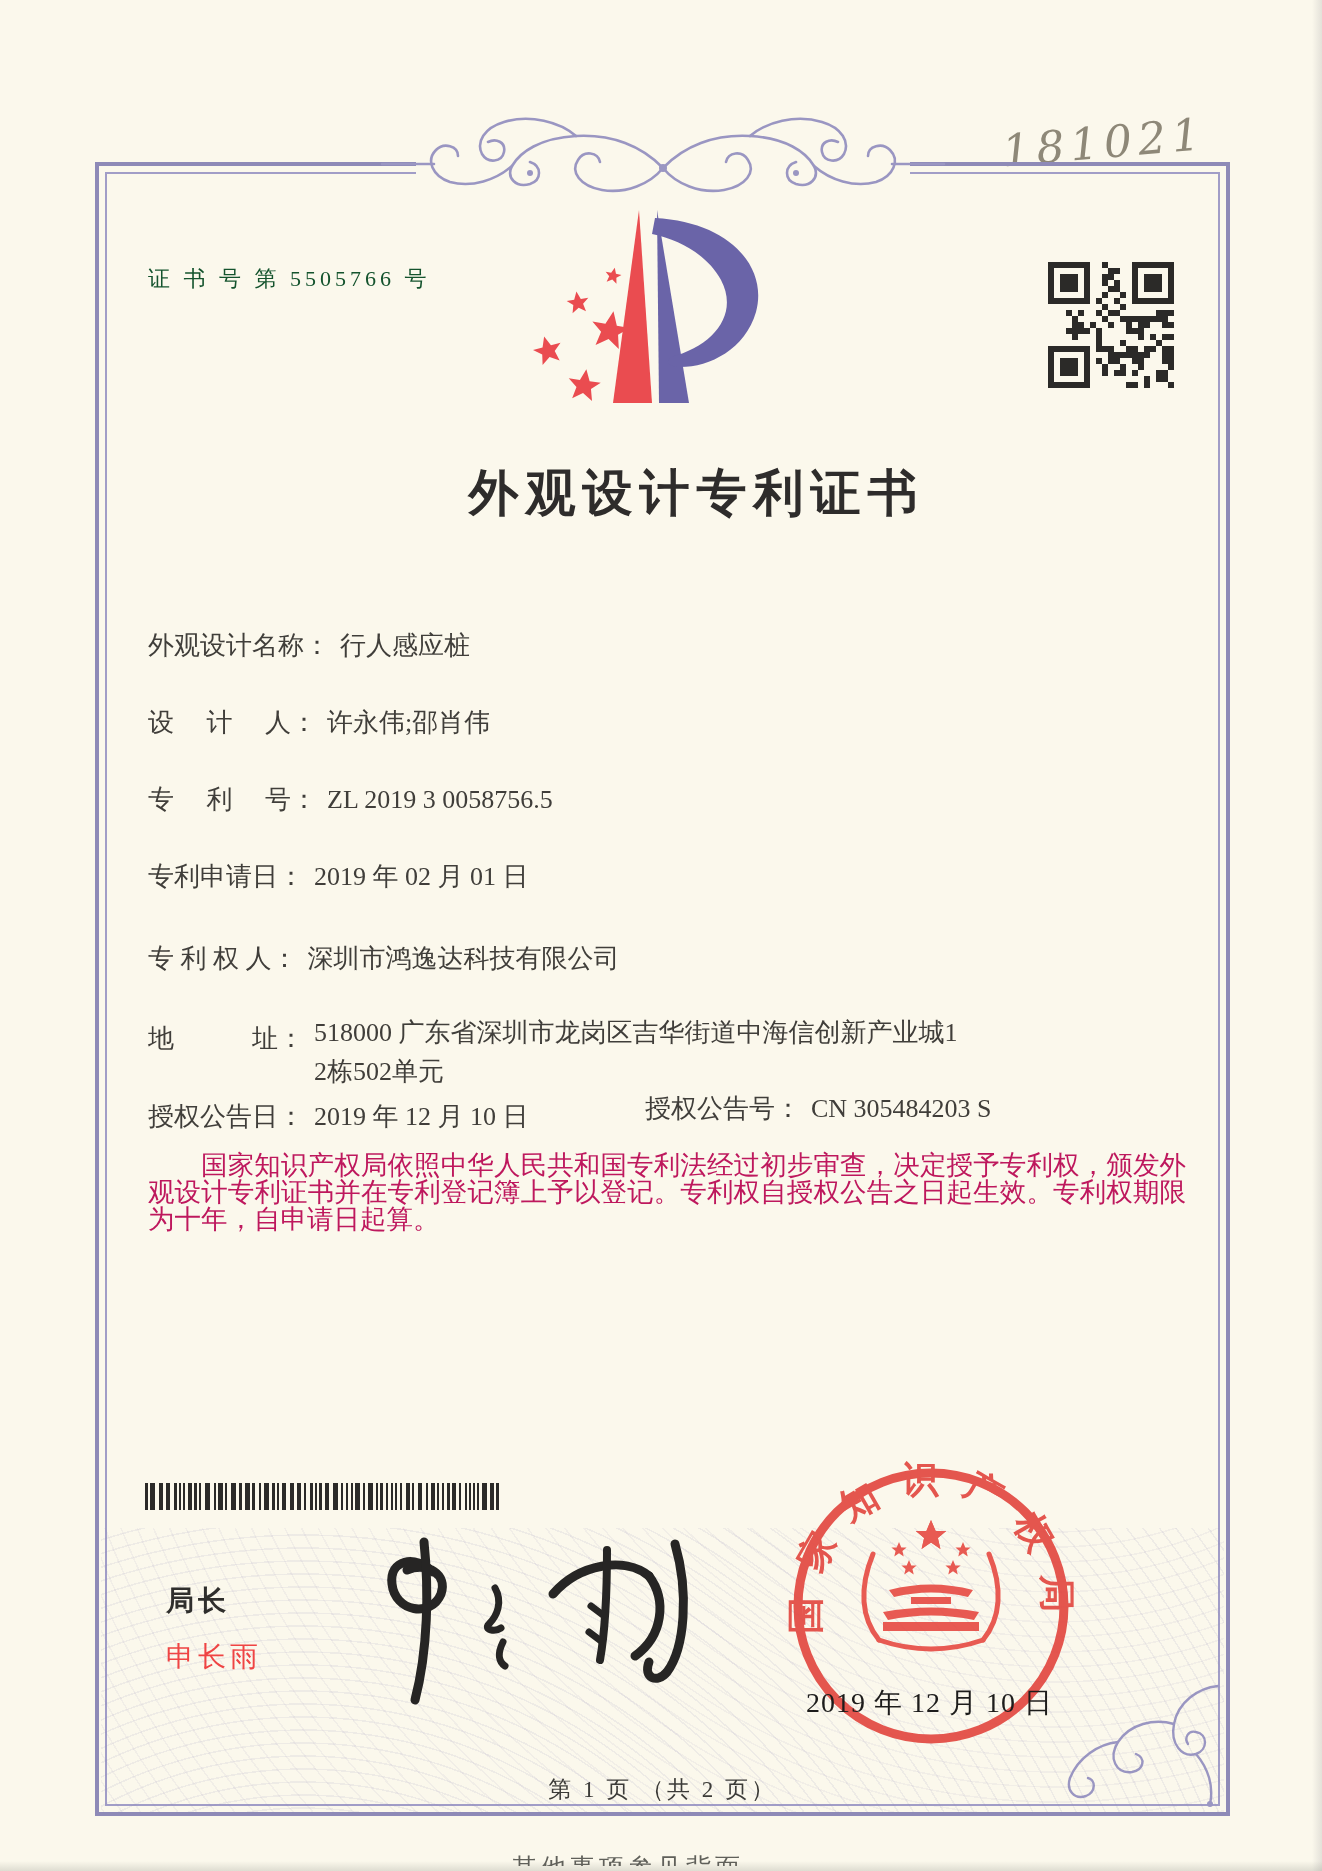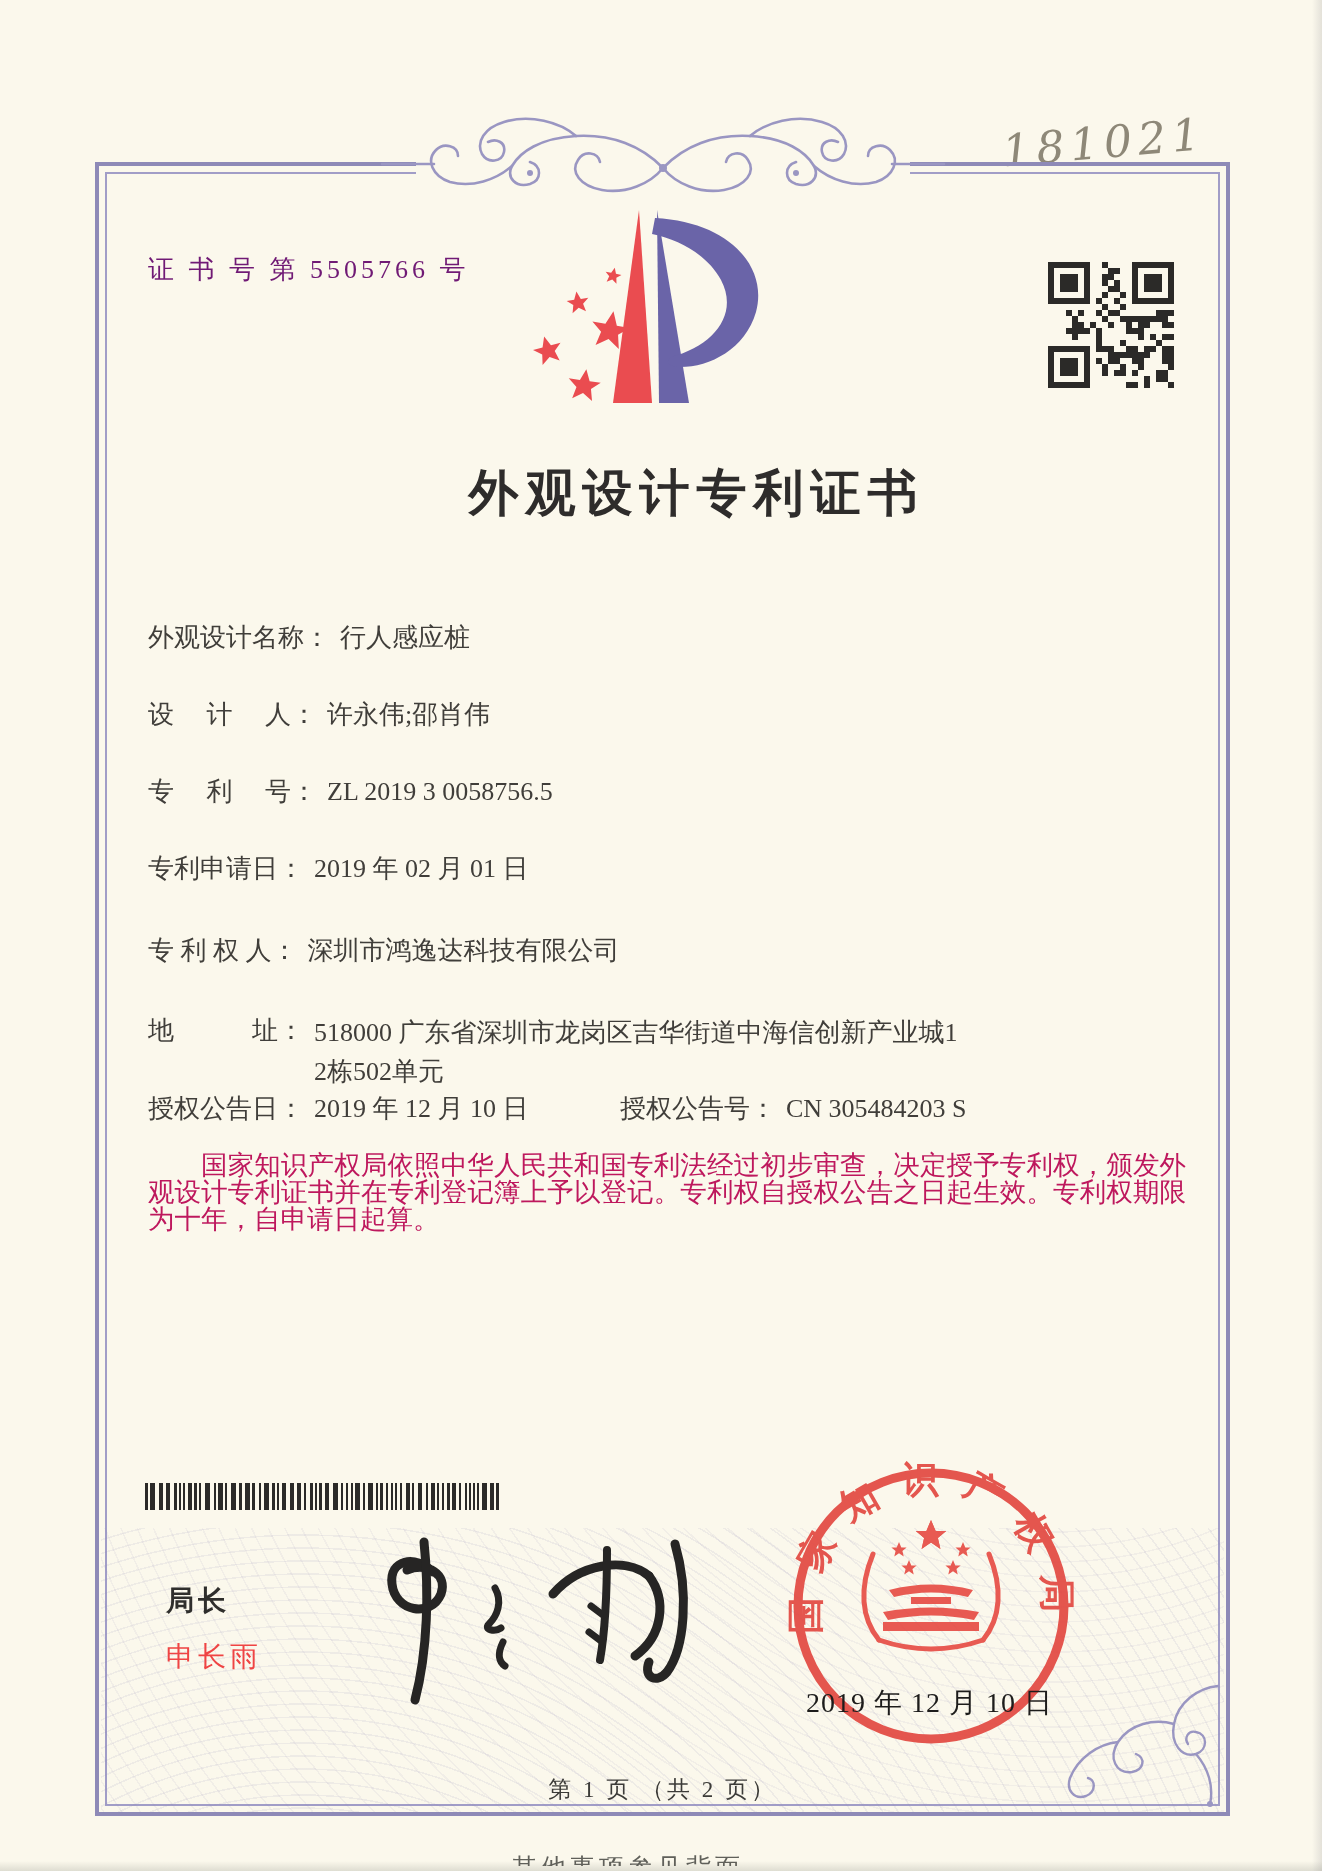--- a/index.html
+++ b/index.html
@@ -17,32 +17,32 @@
     background:linear-gradient(to bottom,rgba(0,0,0,0),rgba(120,125,115,.22));}
   
   .hand-note{left:1002px;top:116px;width:220px;
     font-style:italic;font-size:44px;letter-spacing:6px;
     color:#8e8878;transform:rotate(-5deg);font-family:"DejaVu Serif",serif;}
   
   .frame{left:95px;top:162px;width:1135px;height:1654px;
     border:4px solid #8e8ab7;box-sizing:border-box;}
   .frame:after{content:"";position:absolute;inset:6px;border:2px solid #a19dc7;}
   
-  .cert-no{left:148px;top:252px;font-size:26px;letter-spacing:4px;color:#701a75;}
+  .cert-no{left:148px;top:264px;font-size:22px;letter-spacing:4px;color:#14532d;}
   .logo{left:518px;top:196px;}
   .qr{left:1048px;top:262px;}
   .doc-title{left:95px;top:460px;width:1135px;text-align:center;
     font-size:50px;font-weight:bold;letter-spacing:7px;color:#2e2c2b;padding-left:34px;}
   
   .field{left:148px;width:1040px;font-size:26px;color:#403e3a;white-space:nowrap;}
-  .field .lab{display:inline-block;}
+  .field .lab{display:inline-block;margin-top:8px;}
   .field .val{margin-left:10px;}
   .addr-val{display:inline-block;vertical-align:top;white-space:normal;
     width:840px;line-height:39px;margin-left:10px;}
-  .grant-right{position:absolute;left:472px;top:0;white-space:nowrap;}
+  .grant-right{position:absolute;left:497px;top:0;white-space:nowrap;}
   
   .paras{left:148px;top:1152px;width:1038px;font-size:26.5px;line-height:27px;
     text-align:justify;color:#be185d;}
   .paras p{margin:0;text-indent:2em;}
   
   .guilloche{left:101px;top:1528px;width:1123px;height:286px;opacity:.85;
     background:
       repeating-radial-gradient(circle at 18% 230%, rgba(141,137,181,.14) 0 1.5px, transparent 1.5px 13px),
       repeating-radial-gradient(circle at 85% -130%, rgba(141,137,181,.10) 0 1.5px, transparent 1.5px 15px);}
   .barcode{left:145px;top:1483px;}

